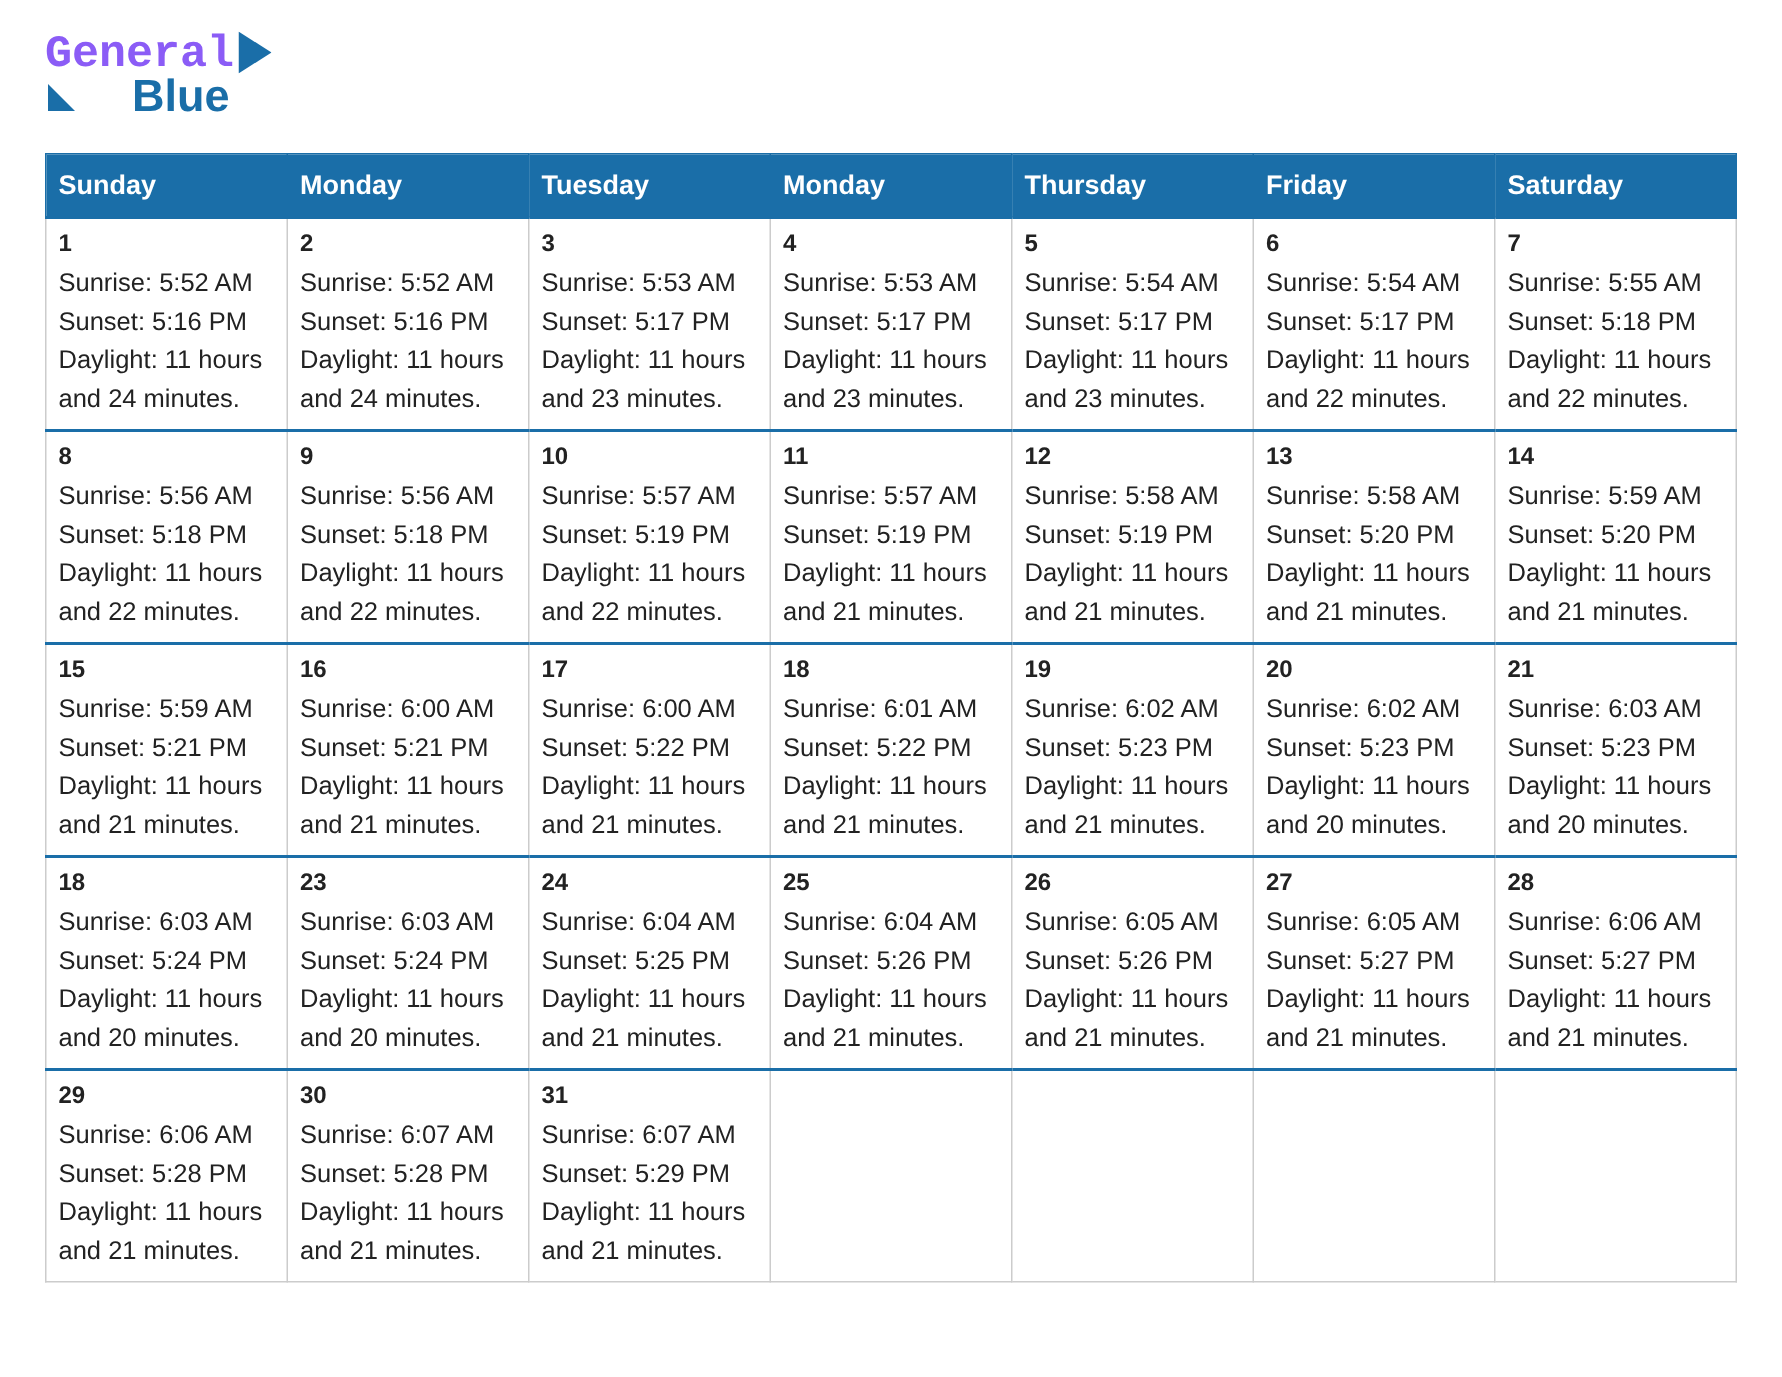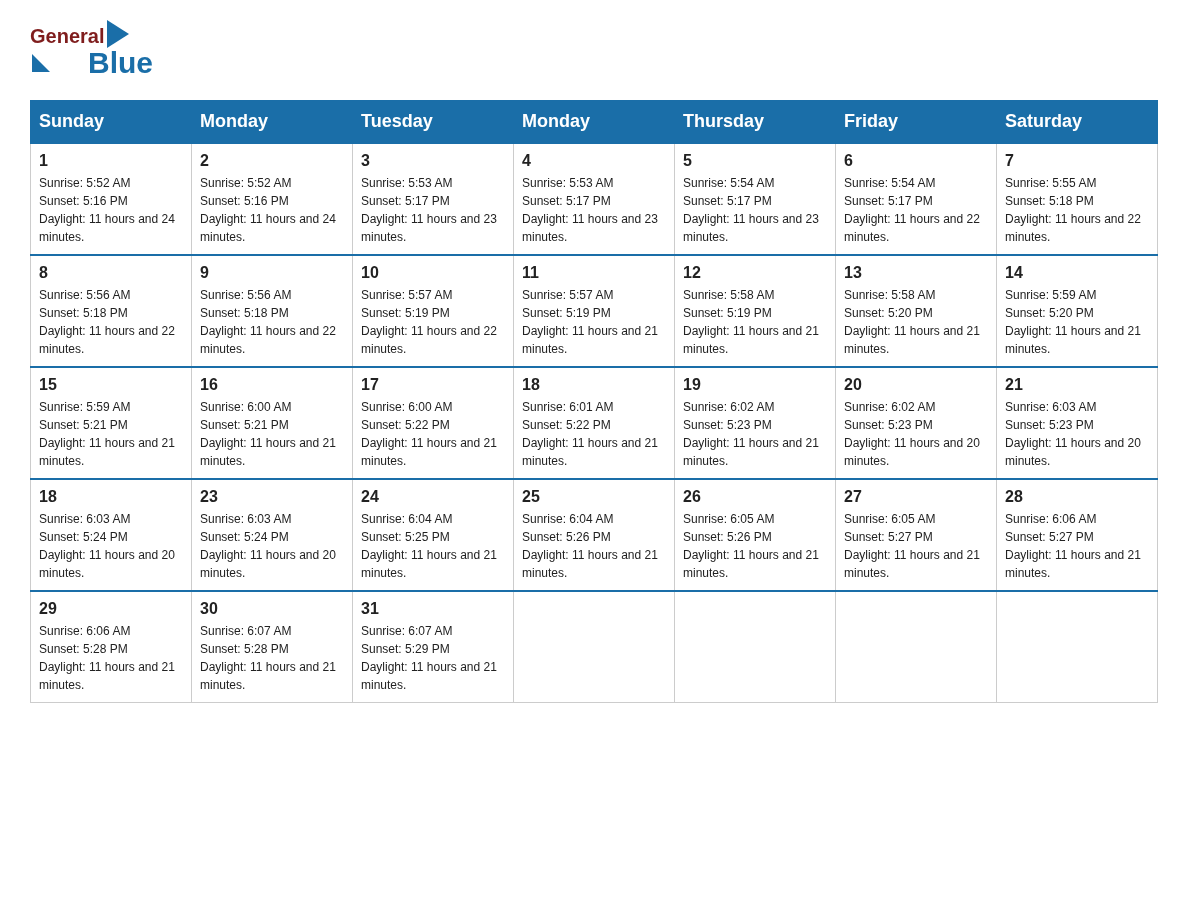--- a/index.html
+++ b/index.html
@@ -63,35 +63,35 @@
     tbody tr td {
       border-top: 2px solid #1a6ea8;
     }
     .day-number {
       font-size: 16px;
       font-weight: bold;
       display: block;
       margin-bottom: 4px;
     }
     .day-info {
-      font-size: 12px;
+      font-size: 17px;
       line-height: 1.5;
       color: #222;
     }
     .empty-cell {
       background: #fff;
     }
   </style>
 </head>
 <body>
 
 <div class="header">
   <div class="logo">
   <div style="display:flex; align-items:center;">
-    <span style="font-size:20px; font-weight:bold; color:#7f1d1d; font-family:Liberation Sans, sans-serif;">General</span>
+    <span style="font-size:30px; font-weight:bold; color:#8b5cf6; font-family:Liberation Mono, monospace;">General</span>
     <div style="display:inline-block; margin-left:3px; margin-top:0;">
       <svg width="22" height="28" viewBox="0 0 22 28">
         <polygon points="0,0 22,14 0,28" fill="#1a6ea8"></polygon>
       </svg>
     </div>
   </div>
   <div style="display:flex; align-items:center; margin-top:-6px; padding-left:2px;gap:36px;">
     <svg width="18" height="18" viewBox="0 0 18 18" style="margin-right:2px;">
       <polygon points="0,18 18,18 0,0" fill="#1a6ea8"></polygon>
     </svg>

